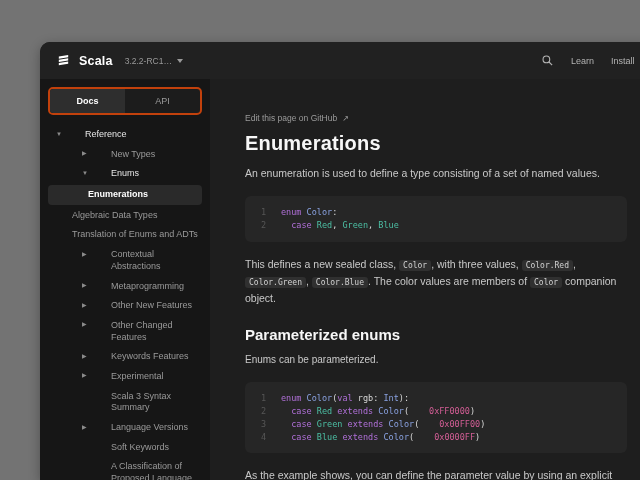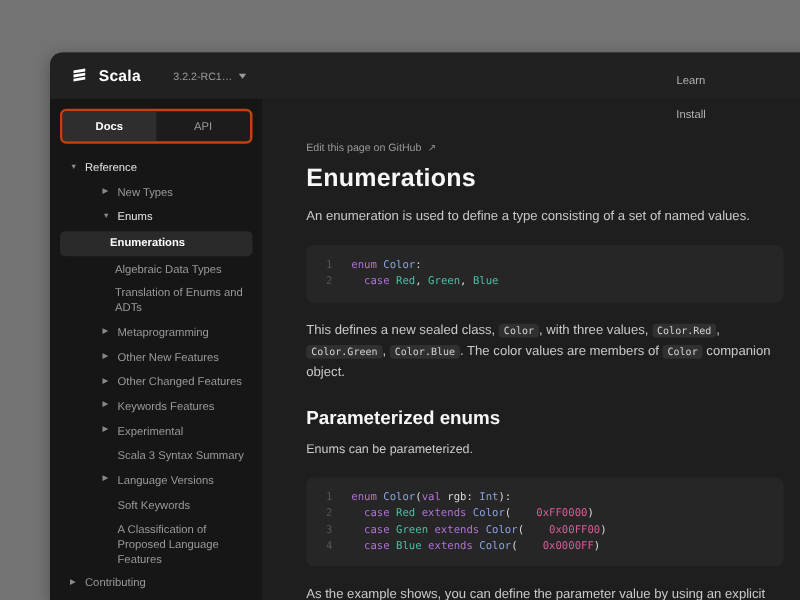--- a/index.html
+++ b/index.html
@@ -10,35 +10,35 @@
   }
   .window {
     position:absolute; left:40px; top:42px; width:680px; height:438px;
     background:#1e1e1e; border-radius:10px 10px 0 0; overflow:hidden;
     display:flex; flex-direction:column; box-shadow:0 3px 12px rgba(0,0,0,.3);
   }
   
   .header { flex:none; height:37px; background:#212121; display:flex; align-items:center; padding:0 16px; position:relative; }
   .logo { width:15px; height:15px; margin-right:8px; flex:none; }
   .brand { color:#ffffff; font-size:12.5px; font-weight:700; letter-spacing:.2px; }
-  .version { margin-left:26px; display:flex; align-items:center; gap:5px; color:#9a9a9a; font-size:8.5px; cursor:pointer;text-align:right; }
+  .version { margin-left:12px; display:flex; align-items:center; gap:5px; color:#9a9a9a; font-size:8.5px; cursor:pointer;text-align:right; }
   .caret-down { width:0; height:0; border-left:3.5px solid transparent; border-right:3.5px solid transparent; border-top:4px solid #9a9a9a; }
-  .header-right { position:absolute; left:501px; top:0; height:100%; display:flex; align-items:center; gap:17px;flex-direction:column; }
+  .header-right { position:absolute; left:501px; top:0; height:100%; display:flex; align-items:center; gap:17px; }
   .header-link { color:#b3b3b3; font-size:9px; cursor:pointer; white-space:nowrap; }
   .search-btn { width:13px; height:13px; cursor:pointer; }
   
   .bodyrow { flex:1; display:flex; min-height:0; }
   .sidebar { flex:none; width:170px; background:#161616; padding-top:8px; box-sizing:border-box; }
   .tabs { display:flex; margin:0 8px 10px; height:24px; border:2px solid #c2410c; background:#1c1c1c; border-radius:5px; overflow:hidden; }
   .tab { flex:1; display:flex; align-items:center; justify-content:center; font-size:9px; color:#9a9a9a; cursor:pointer; }
   .tab.active { background:#2e2e2e; color:#ffffff; font-weight:700; }
-  .nav-item { display:flex; align-items:flex-start; padding:4px 10px 4px 16px; font-size:9px; color:#9a9a9a; line-height:1.3; cursor:pointer; }
+  .nav-item { display:flex; align-items:flex-start; padding:4px 10px 4px 16px; font-size:9px; color:#9a9a9a; line-height:1.3; cursor:pointer;gap:17px; }
   .nav-item .arrow { flex:none; width:12px; font-size:6px; color:#8a8a8a; padding-top:1.5px; }
   .nav-item.level-2 { padding-left:42px; }
-  .nav-item.level-3 { padding-left:52px; }
+  .nav-item.level-3 { padding-left:32px; }
   .nav-item.expanded { color:#e6e6e6; }
   .nav-item.selected { background:#2a2a2a; border-radius:4px; margin:1px 8px; padding-left:40px; color:#ffffff; font-weight:700; }
   
   .main { flex:1; background:#1e1e1e; padding:34px 0 0 35px; overflow:hidden; }
   .edit-link { display:flex; align-items:center; gap:5px; width:fit-content; font-size:8.5px; color:#9a9a9a; cursor:pointer;text-align:right; }
   .edit-arrow { font-size:8px; color:#9a9a9a; }
   .page-title { margin:9px 0 0; font-size:20px; font-weight:700; color:#f7f7f7; letter-spacing:.2px; }
   .text { width:382px; font-size:10.5px; line-height:1.65; color:#c9c9c9; }
   .intro { margin-top:10px; }
   .codeblock { width:382px; box-sizing:border-box; background:#262626; border-radius:6px; padding:10px 12px; margin:14px 0;
@@ -110,20 +110,24 @@
               <span class="nav-label">Enumerations</span>
             </div>
             <div class="nav-item level-3">
               <span class="nav-label">Algebraic Data Types</span>
             </div>
             <div class="nav-item level-3">
               <span class="nav-label">Translation of Enums and ADTs</span>
             </div>
             <div class="nav-item level-2">
               <span class="arrow">▶</span>
+              <span class="nav-label">Contextual Abstractions</span>
+            </div>
+            <div class="nav-item level-2">
+              <span class="arrow">▶</span>
               <span class="nav-label">Metaprogramming</span>
             </div>
             <div class="nav-item level-2">
               <span class="arrow">▶</span>
               <span class="nav-label">Other New Features</span>
             </div>
             <div class="nav-item level-2">
               <span class="arrow">▶</span>
               <span class="nav-label">Other Changed Features</span>
             </div>

